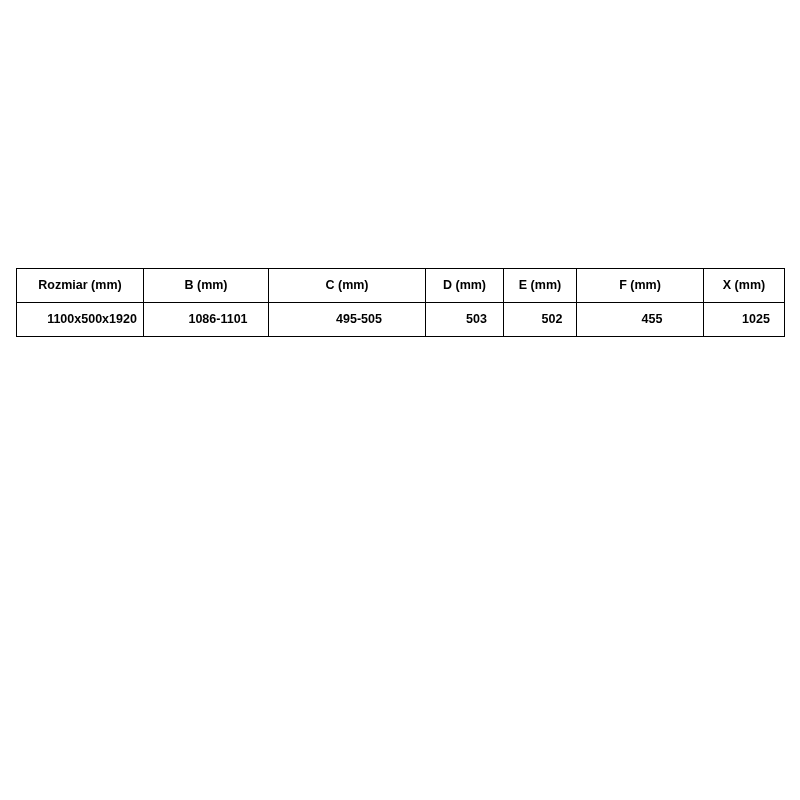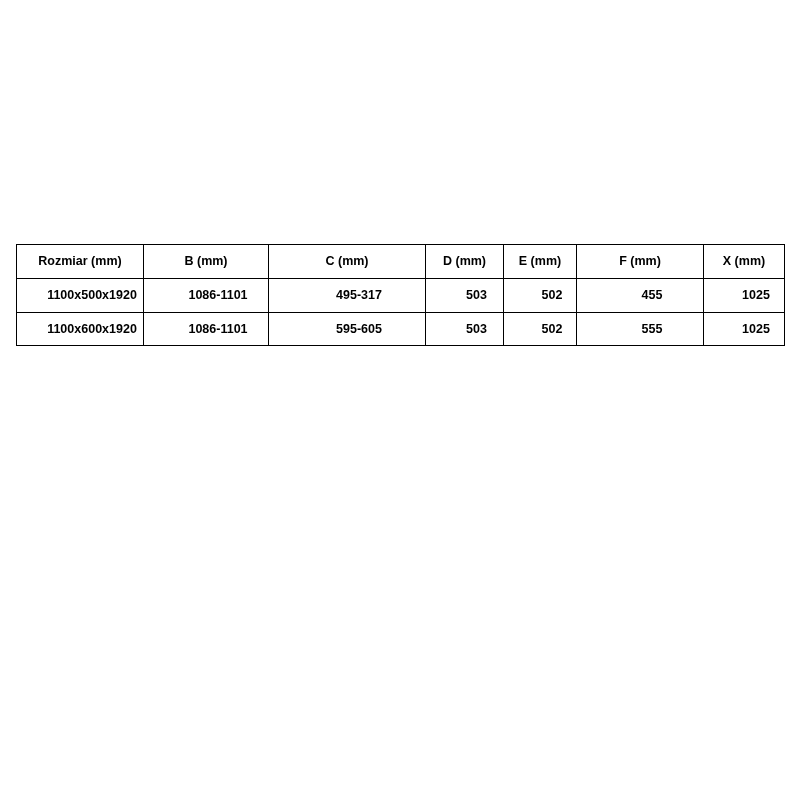--- a/index.html
+++ b/index.html
@@ -15,21 +15,21 @@
   }
   .page {
     position: relative;
     width: 800px;
     height: 800px;
     background: #ffffff;
   }
   .table-wrap {
     position: absolute;
     left: 16px;
-    top: 244px;
+    top: 268px;
     width: 768px;
   }
   table.spec {
     border-collapse: collapse;
     width: 768px;
     table-layout: fixed;
     background: #ffffff;
   }
   table.spec th,
   table.spec td {
@@ -84,31 +84,22 @@
           <th>D (mm)</th>
           <th>E (mm)</th>
           <th>F (mm)</th>
           <th>X (mm)</th>
         </tr>
       </thead>
       <tbody>
         <tr>
           <td>1100x500x1920</td>
           <td>1086-1101</td>
-          <td>495-317</td>
+          <td>495-505</td>
           <td>503</td>
           <td>502</td>
           <td>455</td>
-          <td>1025</td>
-        </tr>
-        <tr>
-          <td>1100x600x1920</td>
-          <td>1086-1101</td>
-          <td>595-605</td>
-          <td>503</td>
-          <td>502</td>
-          <td>555</td>
           <td>1025</td>
         </tr>
       </tbody>
     </table>
   </div>
 </div>
 
 </body></html>

